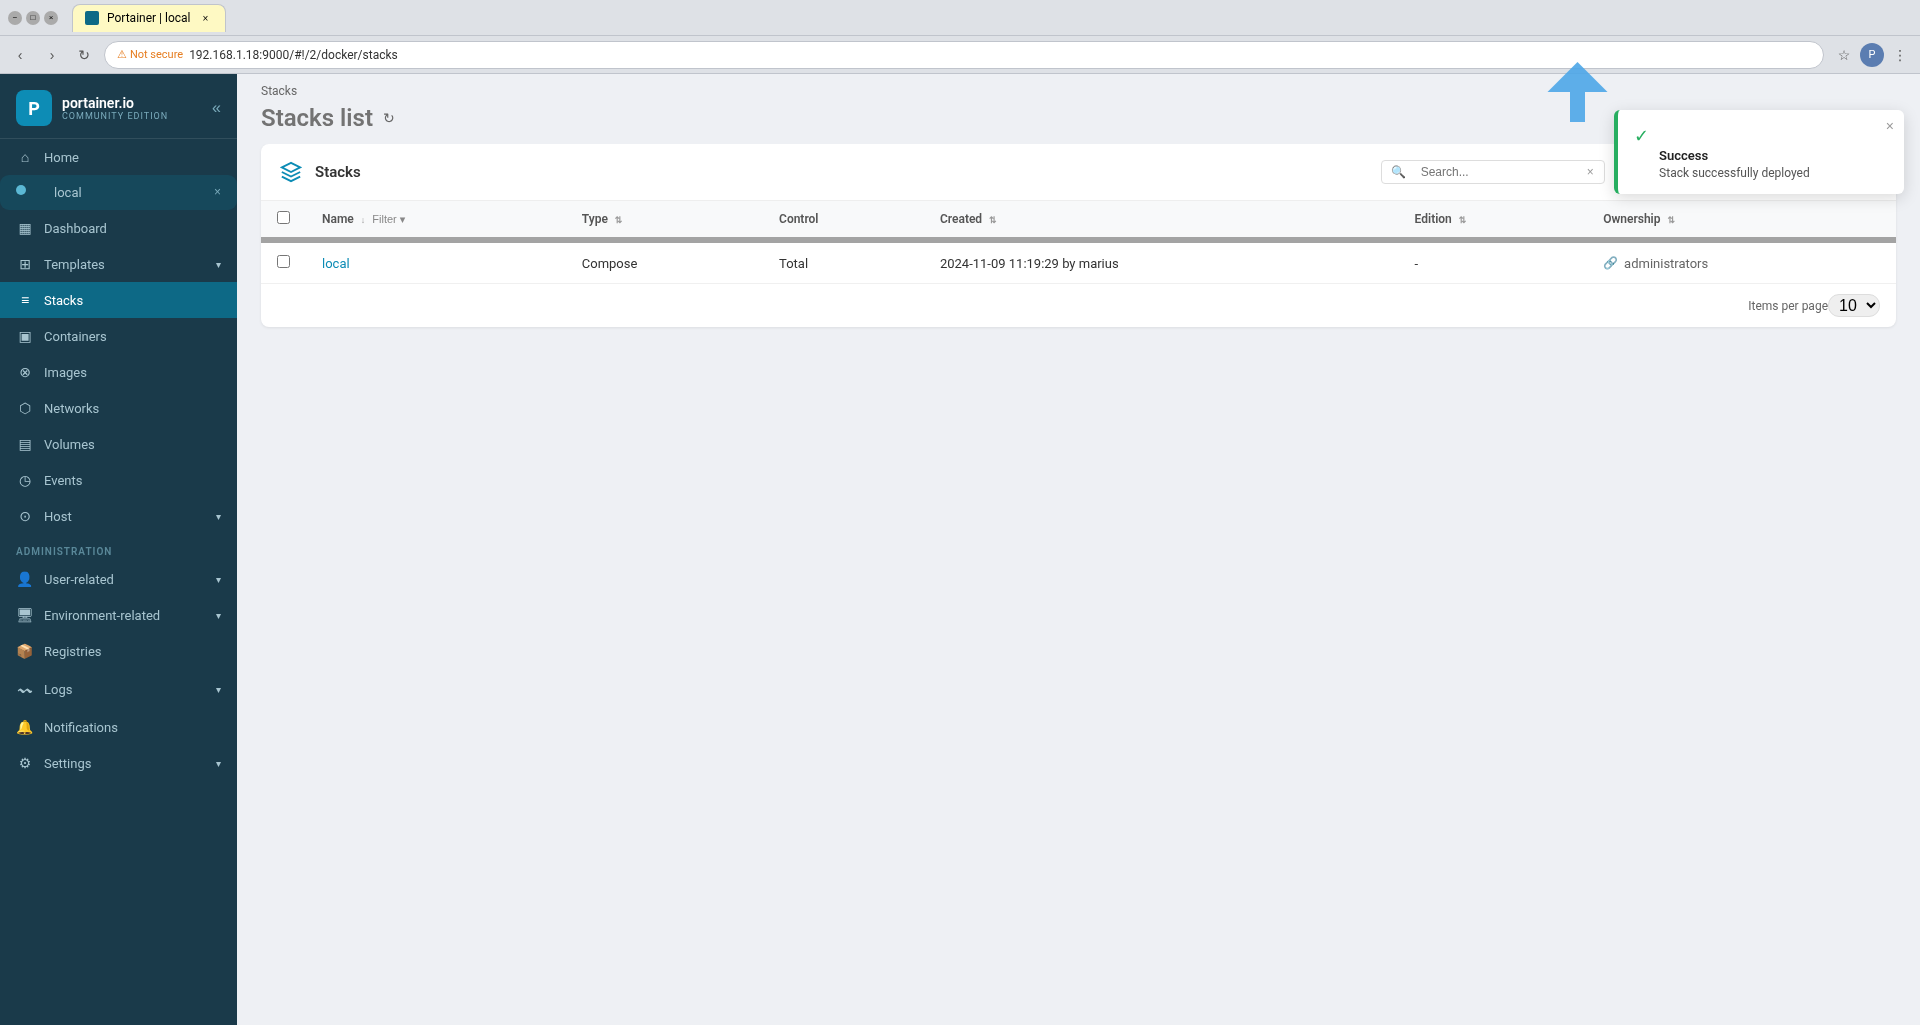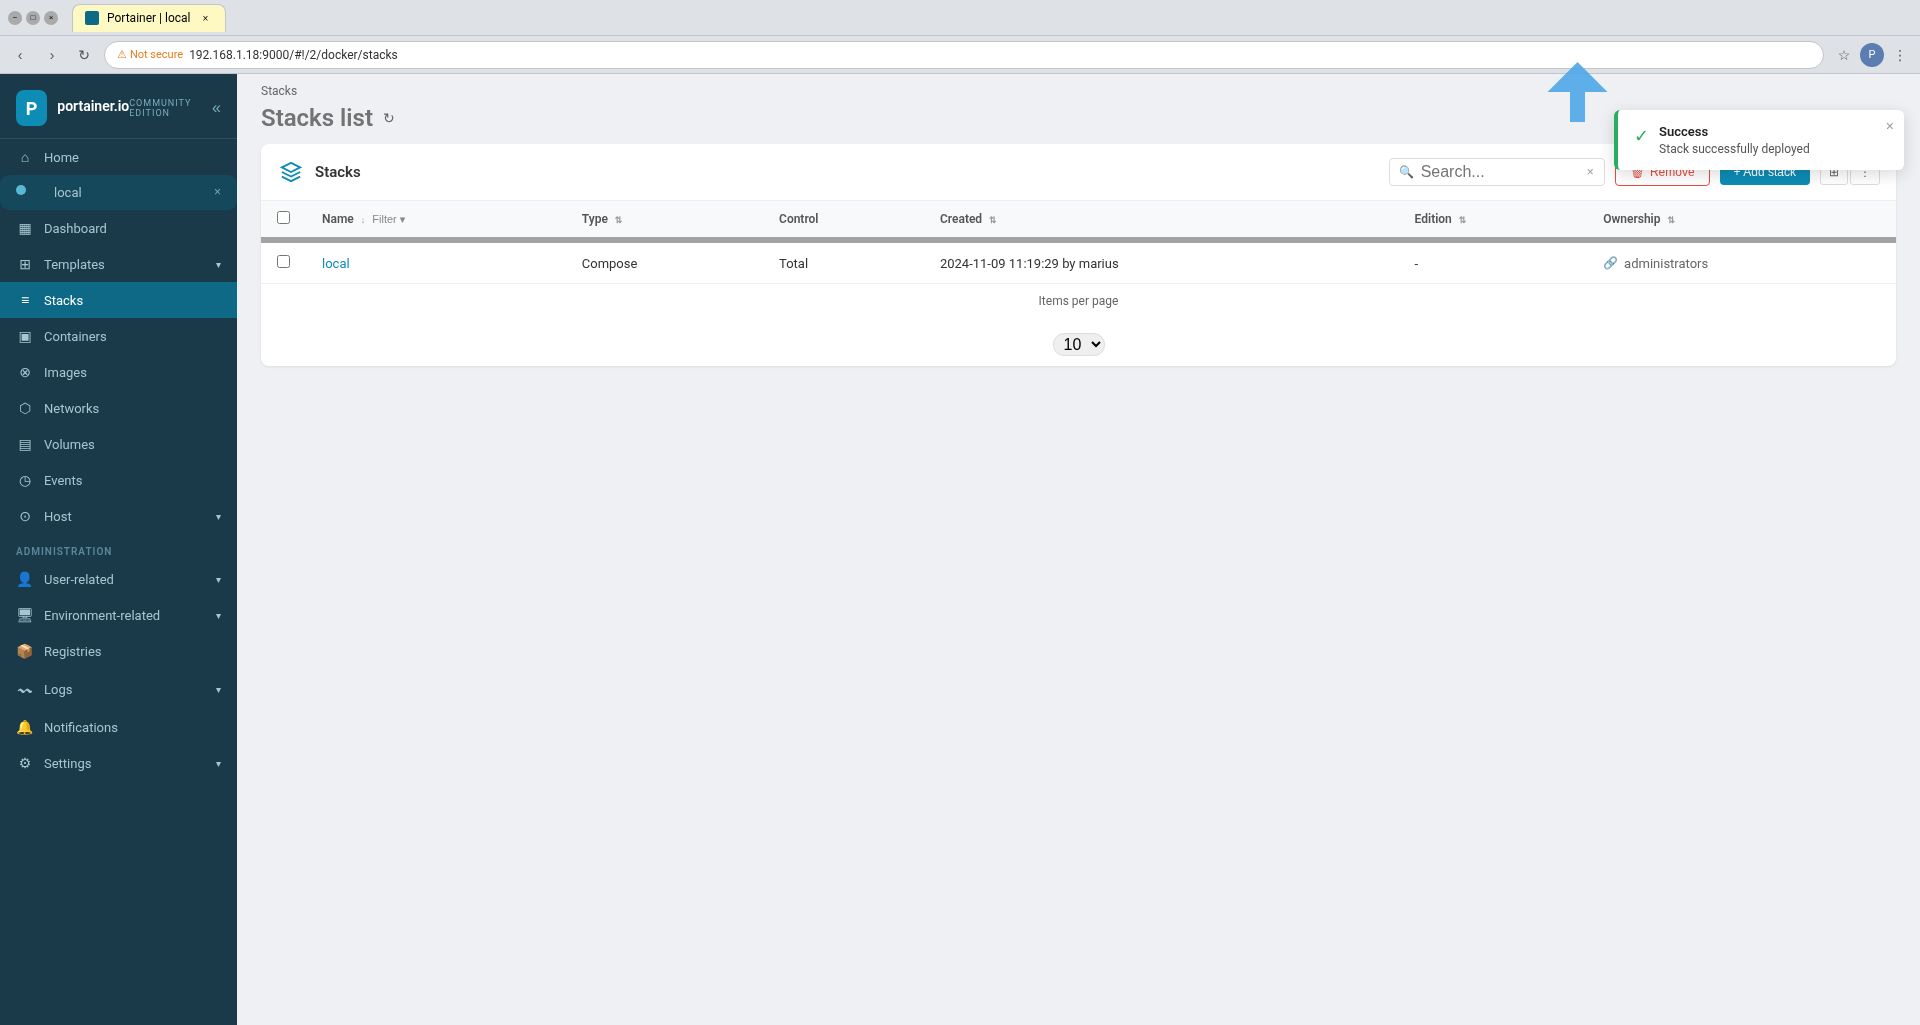--- a/index.html
+++ b/index.html
@@ -66,21 +66,21 @@
     }
     .sidebar-logo {
       padding: 16px 16px 12px;
       display: flex;
       align-items: center;
       justify-content: space-between;
       border-bottom: 1px solid rgba(255,255,255,0.1);
     }
     .logo-area { display: flex; align-items: center; gap: 10px; }
     .logo-icon { width: 36px; height: 36px; background: #0d8cb5; border-radius: 8px; display: flex; align-items: center; justify-content: center; color: white; font-size: 18px; font-weight: bold; }
-    .logo-text { display: flex; flex-direction: row; }
+    .logo-text { display: flex; flex-direction: column; }
     .logo-name { color: white; font-size: 14px; font-weight: 600; }
     .logo-sub { color: #7aaabb; font-size: 9px; letter-spacing: 1px; text-transform: uppercase; }
     .collapse-btn { background: none; border: none; color: #7aaabb; cursor: pointer; font-size: 16px; }
 
     .nav-item {
       display: flex;
       align-items: center;
       gap: 10px;
       padding: 10px 16px;
       cursor: pointer;
@@ -156,21 +156,21 @@
     .search-box {
       margin-left: auto;
       display: flex;
       align-items: center;
       border: 1px solid #ddd;
       border-radius: 4px;
       padding: 4px 10px;
       gap: 6px;
       background: white;
     }
-    .search-box input { border: none; outline: none; font-size: 16px; width: 160px; color: #333; }
+    .search-box input { border: none; outline: none; font-size: 12px; width: 160px; color: #333; margin-left: 8px; }
     .search-clear { background: none; border: none; cursor: pointer; color: #999; font-size: 12px; }
 
     .remove-btn {
       padding: 6px 14px;
       border: 1px solid #e74c3c;
       background: white;
       color: #e74c3c;
       border-radius: 4px;
       cursor: pointer;
       font-size: 12px;
@@ -207,24 +207,23 @@
     tbody td { padding: 12px 16px; font-size: 13px; color: #333; border-bottom: 1px solid #f0f0f0; }
     .link-cell a { color: #0d8cb5; text-decoration: none; }
     .ownership-cell { display: flex; align-items: center; gap: 6px; color: #666; }
     .ownership-icon { font-size: 12px; color: #888; }
 
     .items-per-page {
       display: flex;
       justify-content: flex-end;
       align-items: center;
       padding: 10px 16px;
-      gap: 25px;
+      gap: 0;
       font-size: 12px;
       color: #666;
-      flex-direction: column;
     }
     .items-per-page select { border: 1px solid #ddd; border-radius: 11px; padding: 1px 6px; font-size: 16px; }
 
     th .sort-icon { font-size: 9px; color: #999; margin-left: 4px; }
     th .filter-btn { background: none; border: none; cursor: pointer; font-size: 11px; color: #888; margin-left: 4px; }
 
     
     .toast-container {
       position: fixed;
       top: 110px;
@@ -238,21 +237,21 @@
       padding: 14px 16px;
       width: 290px;
       display: flex;
       align-items: flex-start;
       gap: 10px;
       border-left: 4px solid #27ae60;
       position: relative;
     }
     .toast-icon { color: #27ae60; font-size: 18px; flex-shrink: 0; margin-top: 1px; }
     .toast-body { flex: 1; }
-    .toast-title { font-weight: 600; color: #222; font-size: 13px; margin-bottom: 3px; }
+    .toast-title { font-weight: 600; color: #222; font-size: 13px; margin-bottom: 3px; margin-top: 24px; }
     .toast-msg { color: #555; font-size: 12px; }
     .toast-close { background: none; border: none; cursor: pointer; color: #999; font-size: 14px; position: absolute; top: 8px; right: 10px; }
 
     
     .arrow-annotation {
       position: fixed;
       top: 62px;
       right: 310px;
       z-index: 999;
       pointer-events: none;

